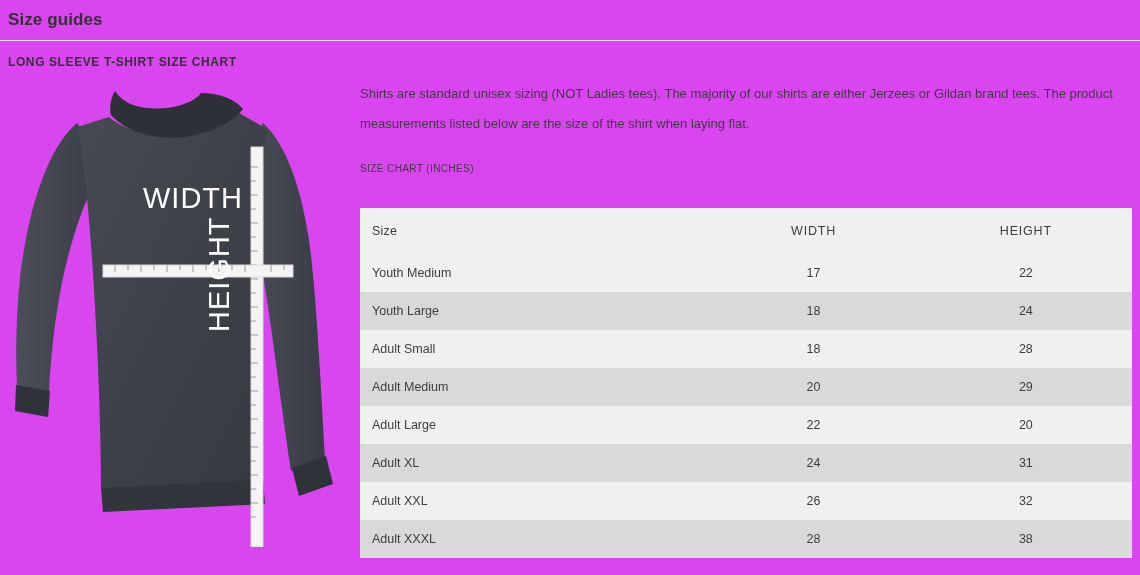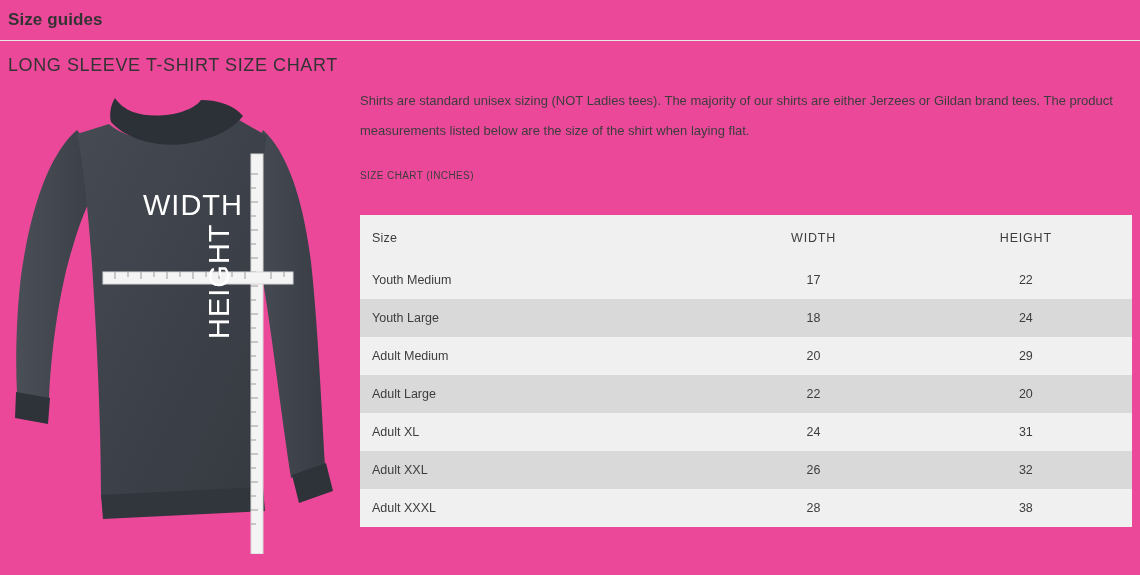--- a/index.html
+++ b/index.html
@@ -10,21 +10,21 @@
     height: 575px;
     background: #ffffff;
     font-family: "Liberation Sans", sans-serif;
     color: #333333;
     overflow: hidden;
   }
   .page {
     position: relative;
     width: 1140px;
     height: 575px;
-    background: #ec4899;
+    background: #d946ef;
   }
 
   
   .page-header {
     height: 40px;
     padding: 0 8px;
     display: flex;
     align-items: center;
   }
   .page-title {
@@ -35,22 +35,22 @@
   }
   .header-rule {
     height: 1px;
     background: #e6e6e6;
     width: 100%;
   }
 
   
   .section-title {
     padding: 14px 8px 0 8px;
-    font-size: 18px;
-    font-weight: 400;
+    font-size: 12px;
+    font-weight: 700;
     letter-spacing: 0.6px;
     color: #333333;
     text-transform: uppercase;
   }
 
   
   .content {
     display: flex;
     align-items: flex-start;
     padding: 10px 0 0 0;
@@ -271,20 +271,25 @@
             <td>Youth Medium</td>
             <td class="num">17</td>
             <td class="num">22</td>
           </tr>
           <tr>
             <td>Youth Large</td>
             <td class="num">18</td>
             <td class="num">24</td>
           </tr>
           <tr>
+            <td>Adult Small</td>
+            <td class="num">18</td>
+            <td class="num">28</td>
+          </tr>
+          <tr>
             <td>Adult Medium</td>
             <td class="num">20</td>
             <td class="num">29</td>
           </tr>
           <tr>
             <td>Adult Large</td>
             <td class="num">22</td>
             <td class="num">20</td>
           </tr>
           <tr>

